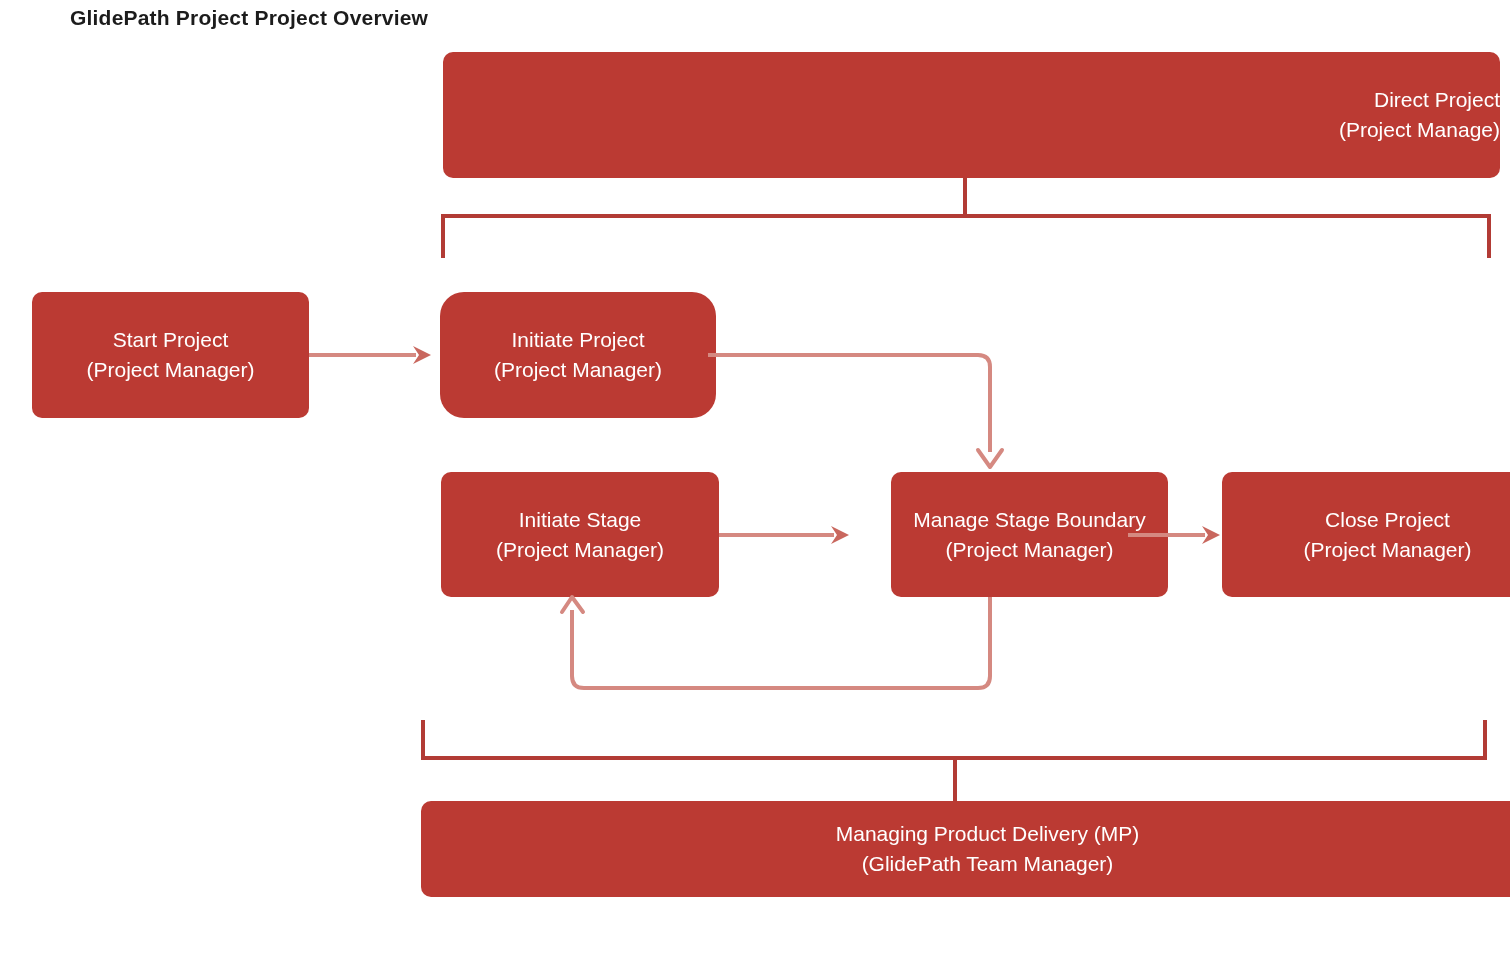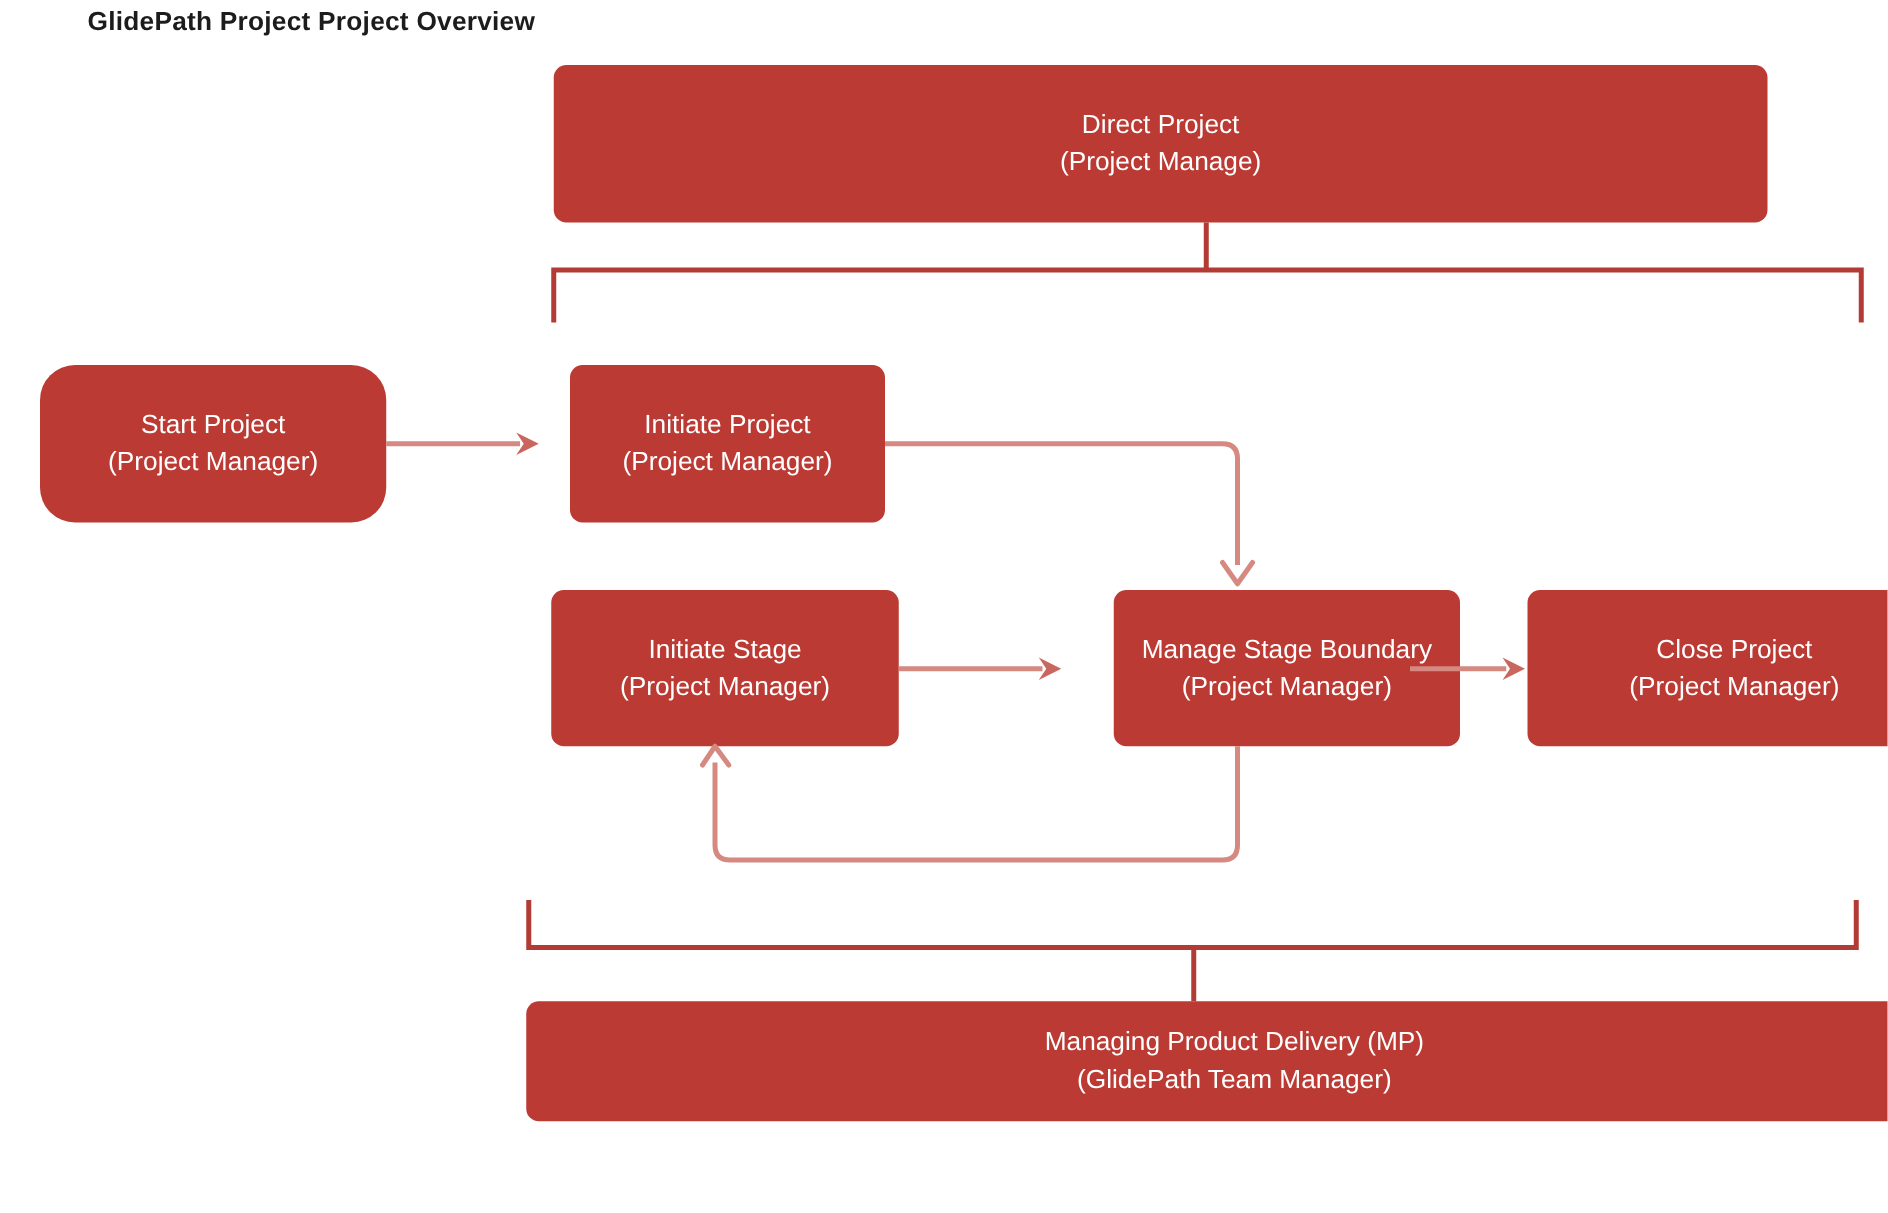--- a/index.html
+++ b/index.html
@@ -29,23 +29,23 @@
     color: var(--box-text, #ffffff);
     border-radius: 10px;
     display: flex;
     flex-direction: column;
     justify-content: center;
     align-items: center;
     text-align: center;
     font-size: 21px;
     line-height: 30px;
   }
-  #n-direct   { left: 443px;  top: 52px;  width: 971px; height: 126px; }
-  #n-start    { left: 32px;   top: 292px; width: 277px;  height: 126px; border-radius: 28px; }
-  #n-initiate { left: 456px;  top: 292px; width: 252px;  height: 126px; }
+  #n-direct   { left: 443px;  top: 52px;  width: 1057px; height: 126px; align-items: flex-end; }
+  #n-start    { left: 32px;   top: 292px; width: 277px;  height: 126px; }
+  #n-initiate { left: 440px;  top: 292px; width: 276px;  height: 126px; border-radius: 24px; }
   #n-control  { left: 441px;  top: 472px; width: 278px;  height: 125px; }
   #n-manage   { left: 851px;  top: 472px; width: 277px;  height: 125px; margin-left: 40px; }
   #n-close    { left: 1222px; top: 472px; width: 275px;  height: 125px; padding-left: 28px; }
   #n-mpd      { left: 421px;  top: 801px; width: 1077px; height: 96px; padding-left: 28px; }
 
   svg.connector-layer {
     position: absolute;
     left: 0; top: 0;
     width: 1510px; height: 970px;
     pointer-events: none;

